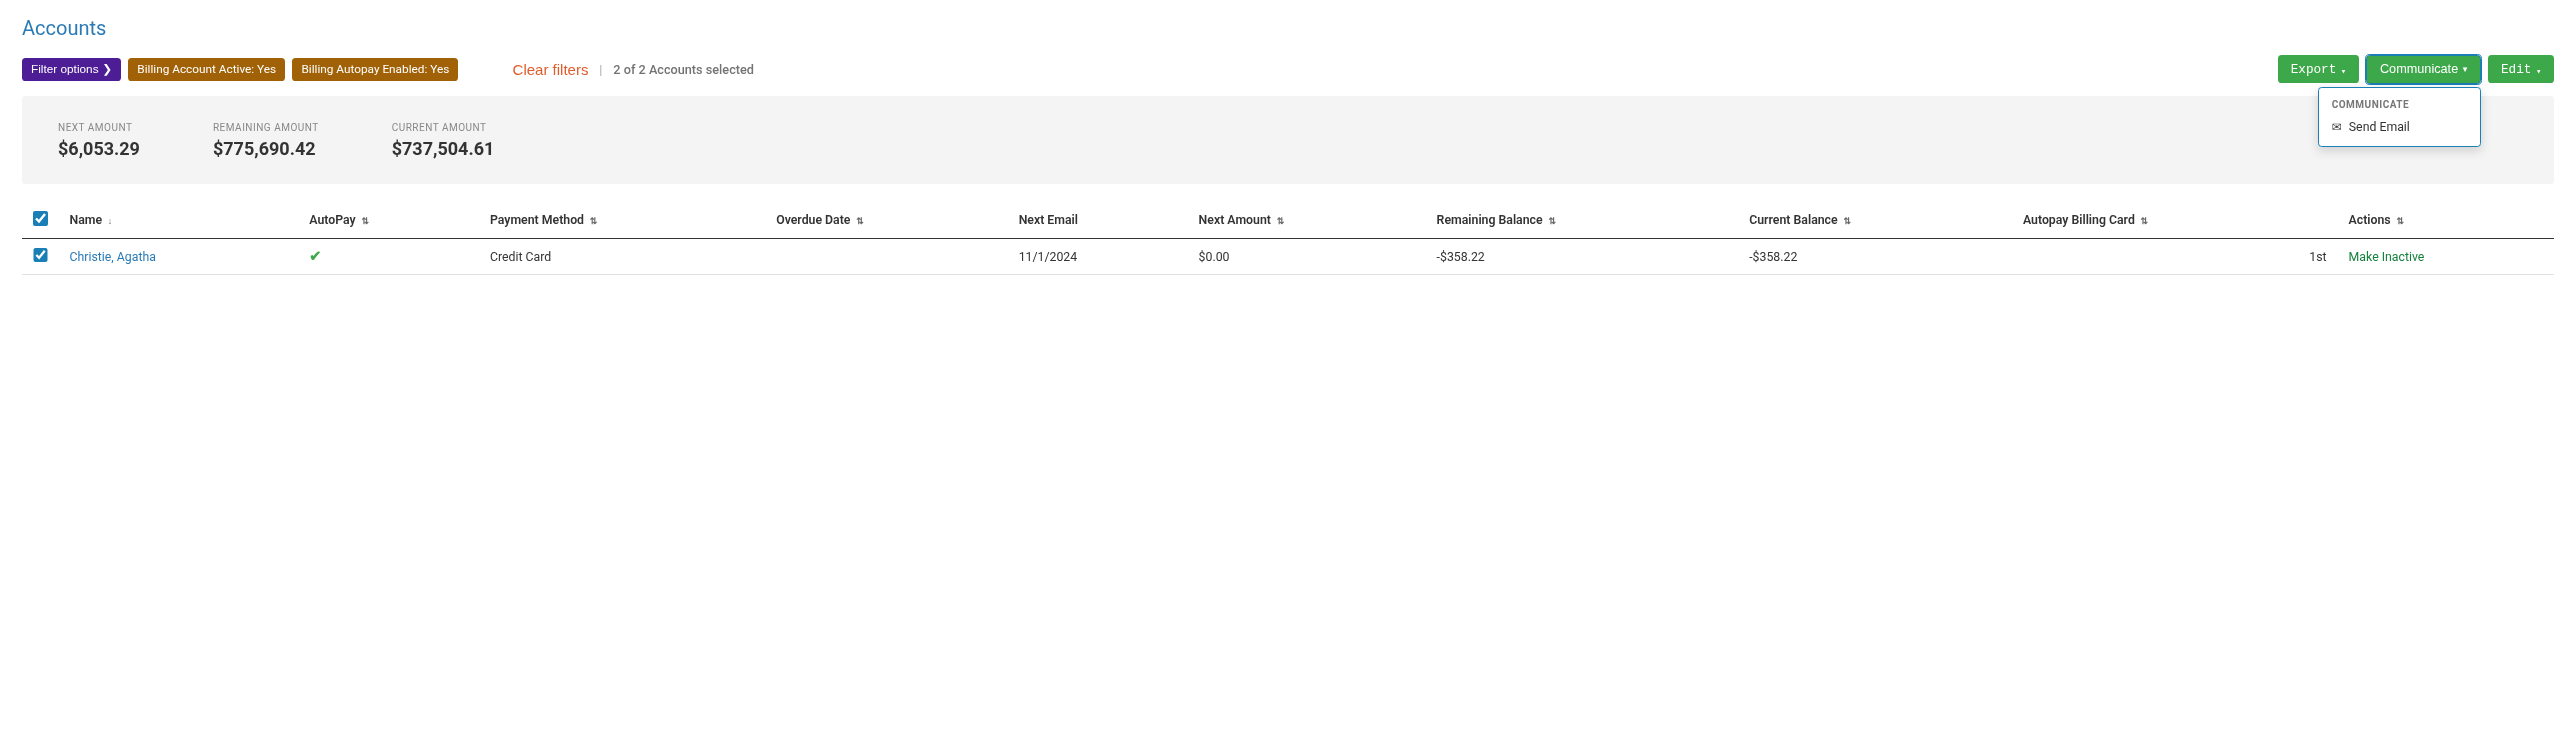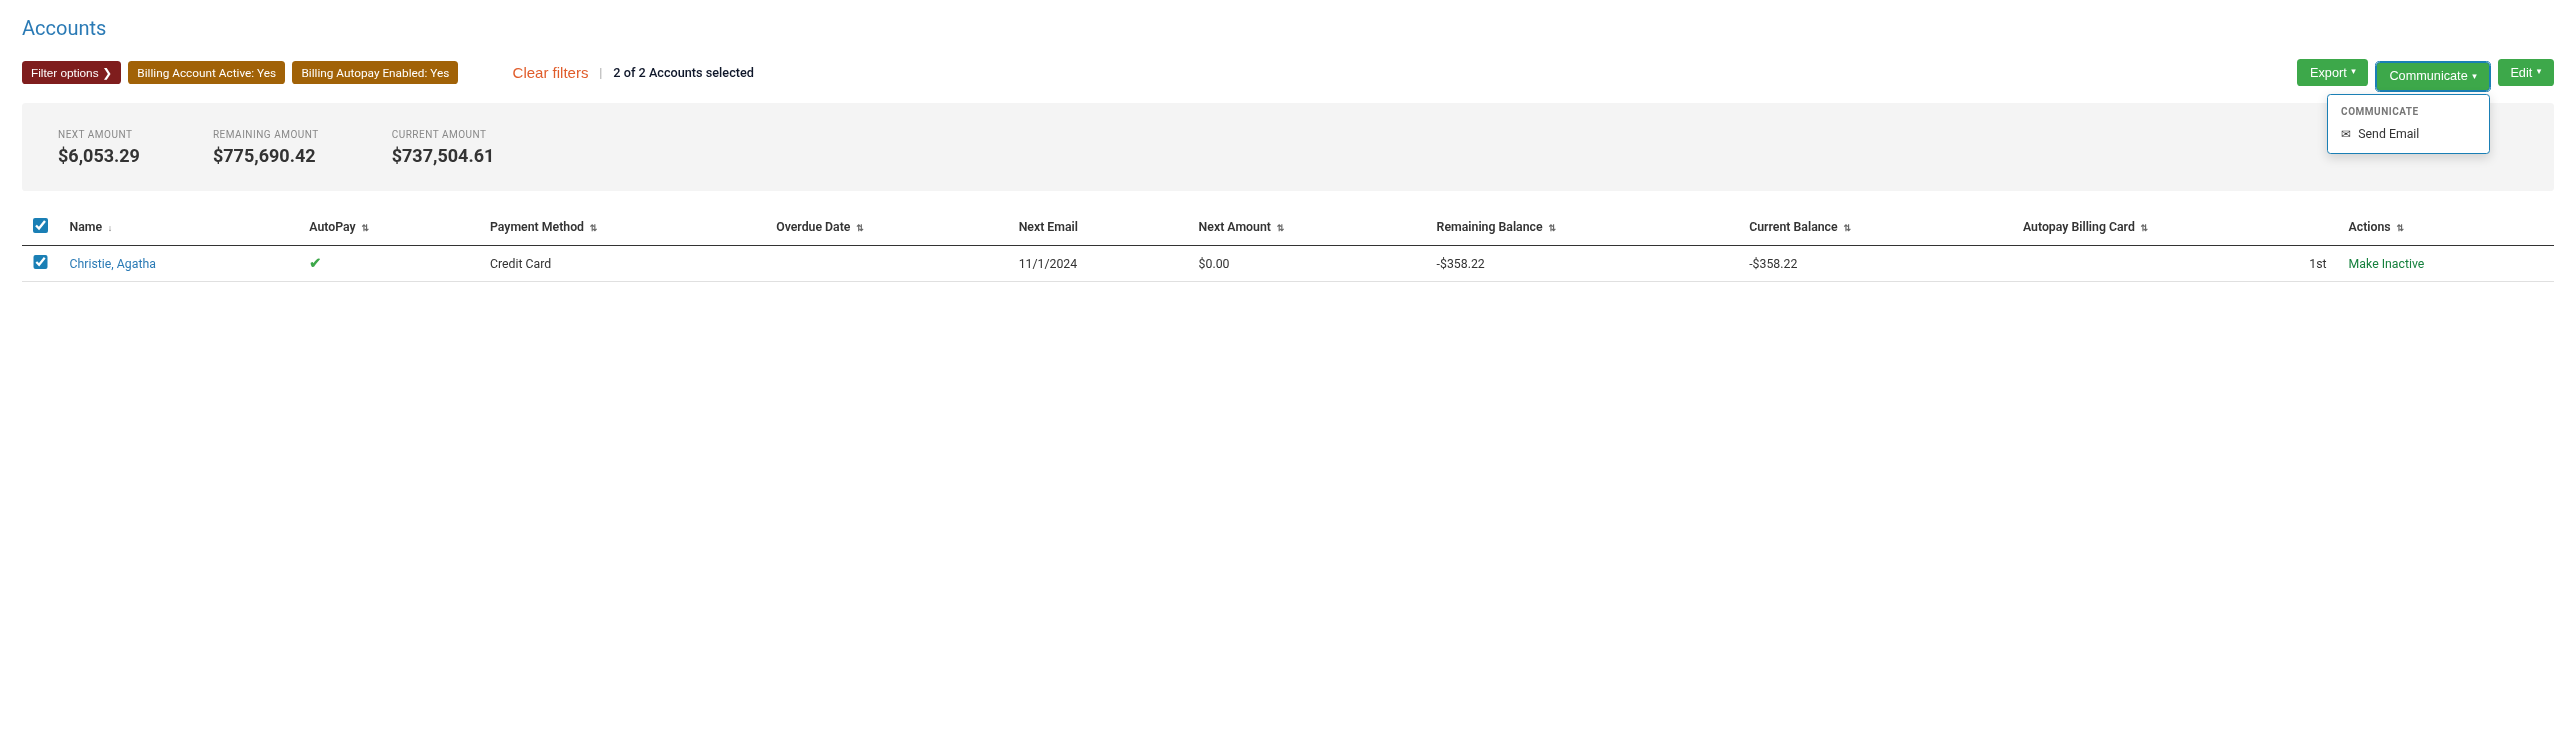--- a/index.html
+++ b/index.html
@@ -20,21 +20,21 @@
       margin-bottom: 14.5px;
     }
     .toolbar {
       display: flex;
       align-items: center;
       gap: 7.3px;
       margin-bottom: 12.7px;
       flex-wrap: wrap;
     }
     .filter-btn {
-      background: #7f1d1d;
+      background: #4c1d95;
       color: #fff;
       border: none;
       border-radius: 3.6px;
       padding: 4.5px 9px;
       cursor: pointer;
       font-size: 11.8px;
       display: flex;
       align-items: flex-end;
       gap: 3.6px;
     }
@@ -53,41 +53,42 @@
       font-size: 15px;
       text-decoration: none;
       margin-left: 47px;
     }
     .separator {
       color: #aaa;
       margin: 0 3.6px;
     }
     .selected-text {
       font-size: 12.7px;
-      color: #0f172a;
+      color: #737373;
       font-weight: 500;
     }
     .toolbar-right {
       margin-left: auto;
       display: flex;
       align-items: center;
       gap: 7.3px;
       position: relative;
     }
     .btn-green {
       background: #3da84a;
       color: #fff;
       border: none;
       border-radius: 3.6px;
       padding: 6.4px 12.7px;
       cursor: pointer;
       font-size: 12.7px;
       display: flex;
-      align-items: flex-start;
+      align-items: flex-end;
       gap: 4.5px;
+      font-family: Liberation Mono, monospace;
     }
     .btn-communicate {
       background: #3da84a;
       color: #fff;
       border: 1.8px solid #1a7fb5;
       border-radius: 3.6px;
       padding: 6.4px 12.7px;
       cursor: pointer;
       font-size: 12.7px;
       display: flex;
@@ -169,21 +170,20 @@
     }
     input[type="checkbox"] {
       width: 14.5px;
       height: 14.5px;
       accent-color: #1a7fb5;
       cursor: pointer;
     }
     
     .dropdown-wrapper {
       position: relative;
-      margin-top: 7px;
     }
     .communicate-dropdown {
       position: absolute;
       top: calc(100% + 3.6px);
       right: 0;
       background: #fff;
       border: 1.8px solid #1a7fb5;
       border-radius: 3.6px;
       min-width: 163px;
       z-index: 100;

